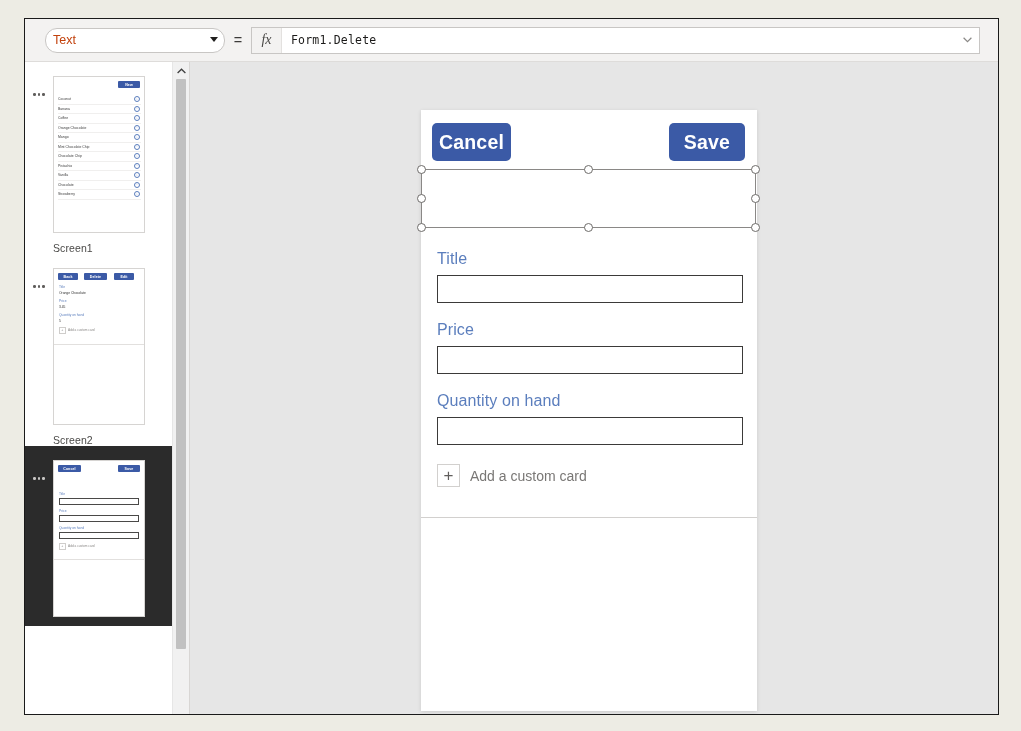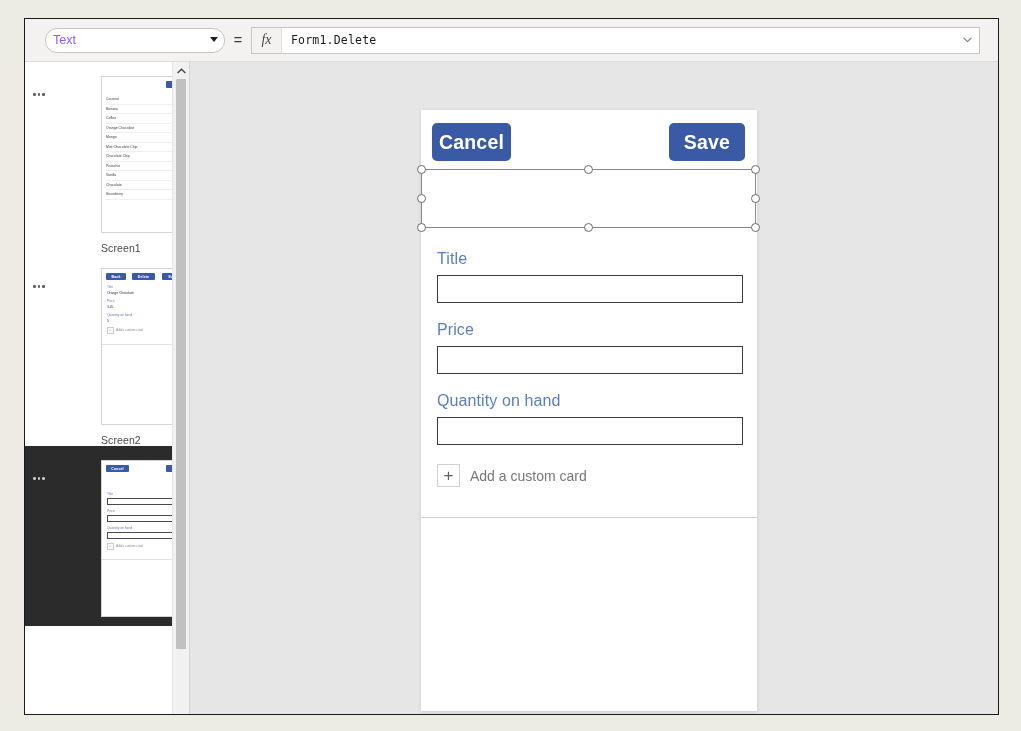--- a/index.html
+++ b/index.html
@@ -48,21 +48,21 @@
     flex: 0 0 auto;
   }
   #property-select {
     width: 100%;
     height: 100%;
     background: #ffffff;
     border: 1px solid #c8c6c4;
     box-sizing: border-box;
     font-family: "Liberation Sans", sans-serif;
     font-size: 12.5px;
-    color: #8b5cf6;
+    color: #c2410c;
     padding: 0 20px 0 7px;
     -webkit-appearance: none;
     -moz-appearance: none;
     appearance: none;
     border-radius: 12px;
     line-height: 23px;
   }
   .select-chevron {
     position: absolute;
     right: 7px;
@@ -166,21 +166,20 @@
     display: block;
     width: 2.5px;
     height: 2.5px;
     border-radius: 50%;
     background: #605e5c;
   }
   .screen-entry.selected .ellipsis-menu i { background: #c9c7c5; }
   .thumb-wrap {
     flex: 0 0 auto;
     width: 92px;
-    margin-left: 48px;
   }
   .thumb {
     width: 92px;
     height: 157px;
     background: #ffffff;
     border: 1px solid #d6d4d2;
     box-sizing: border-box;
     overflow: hidden;
     position: relative;
   }

